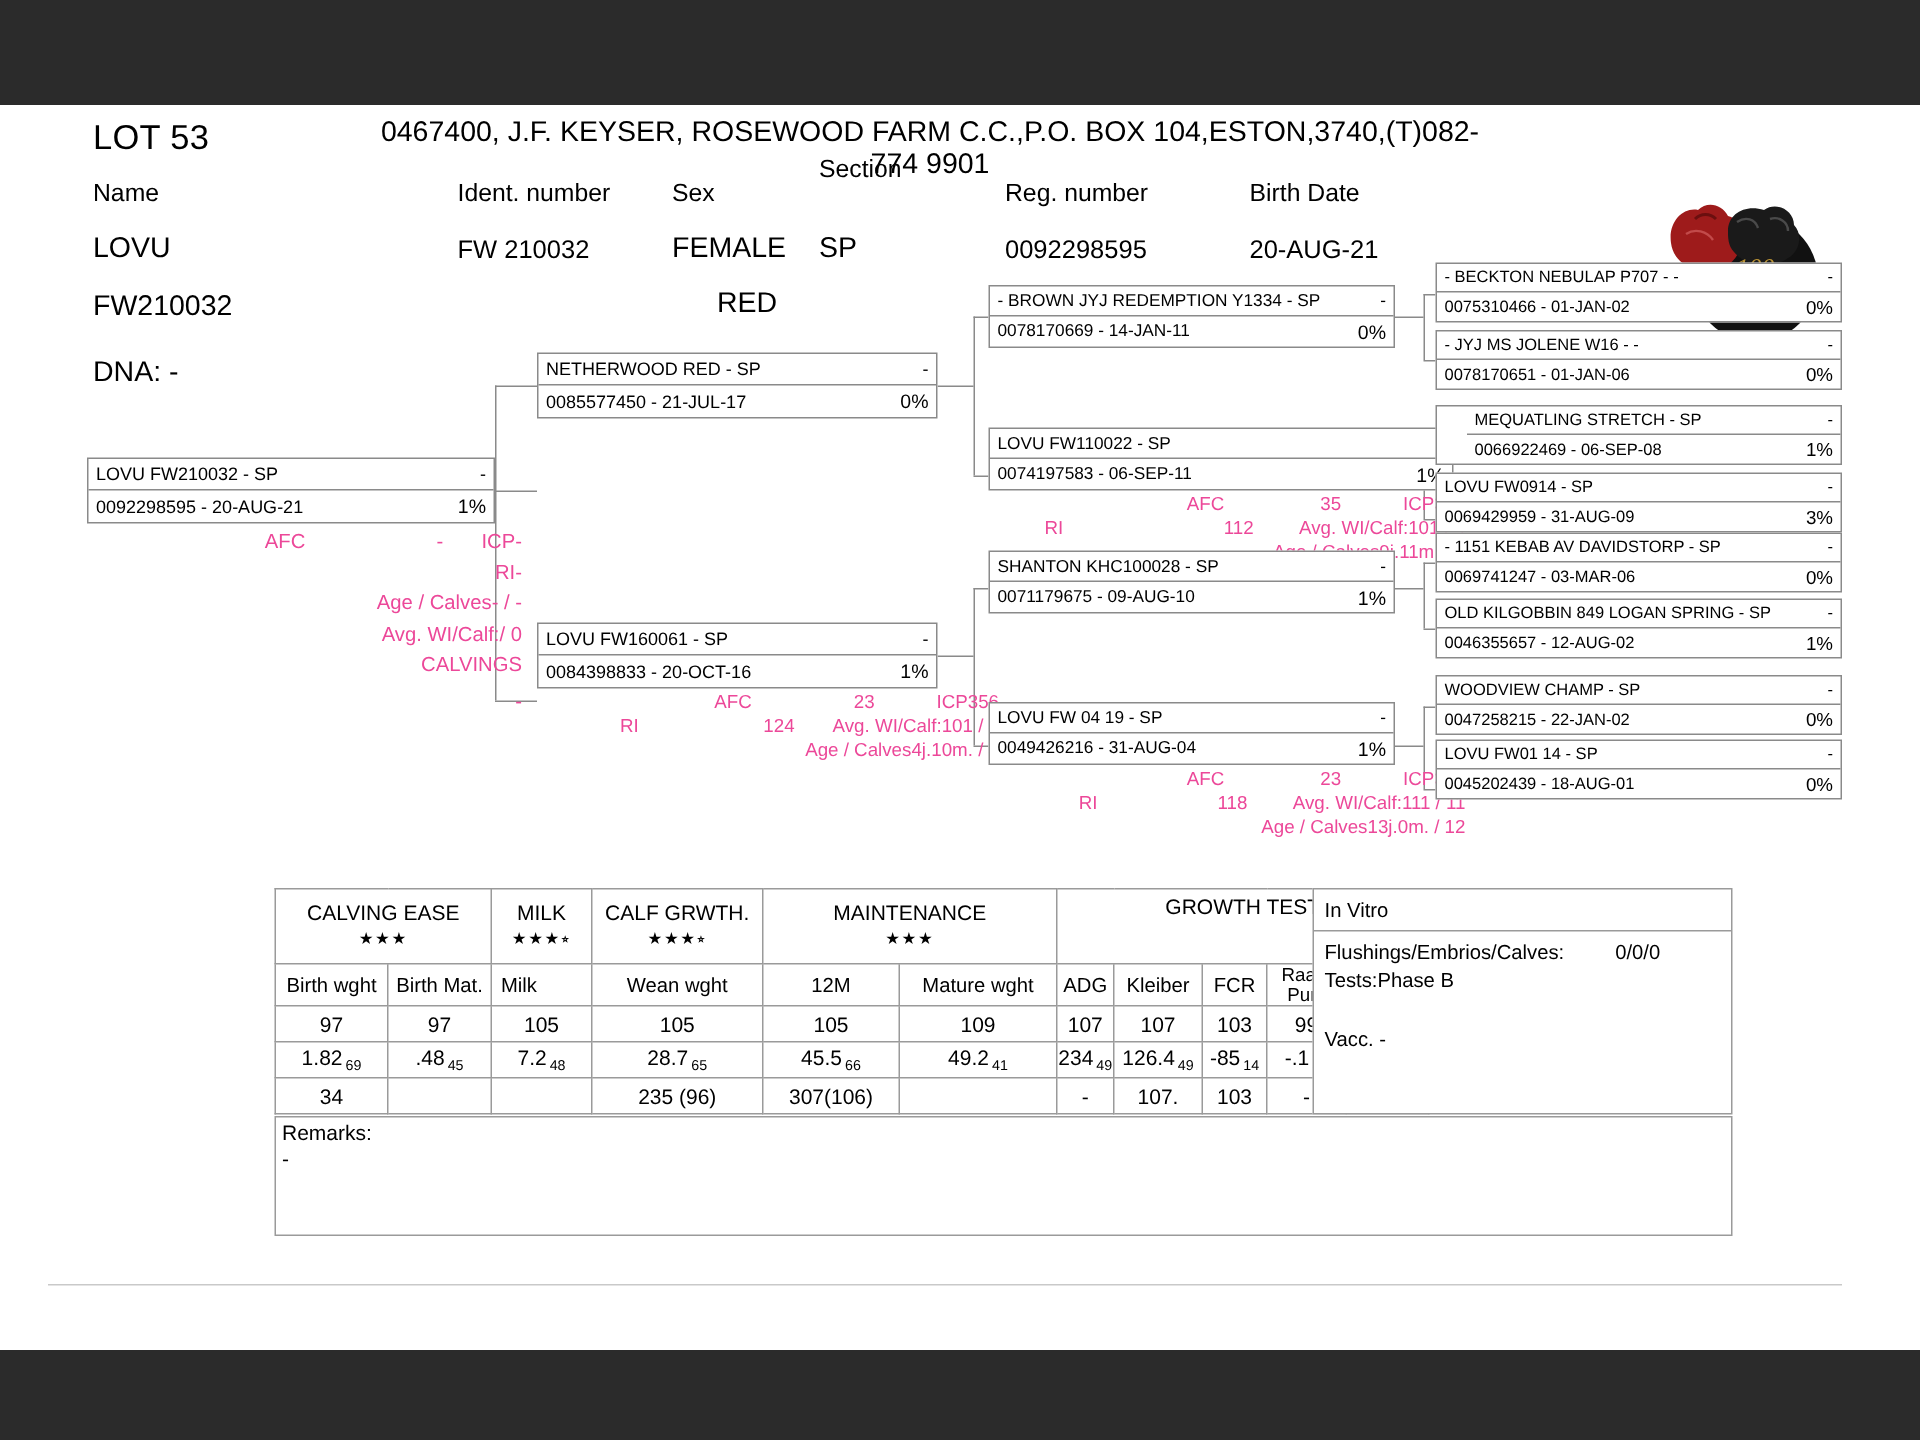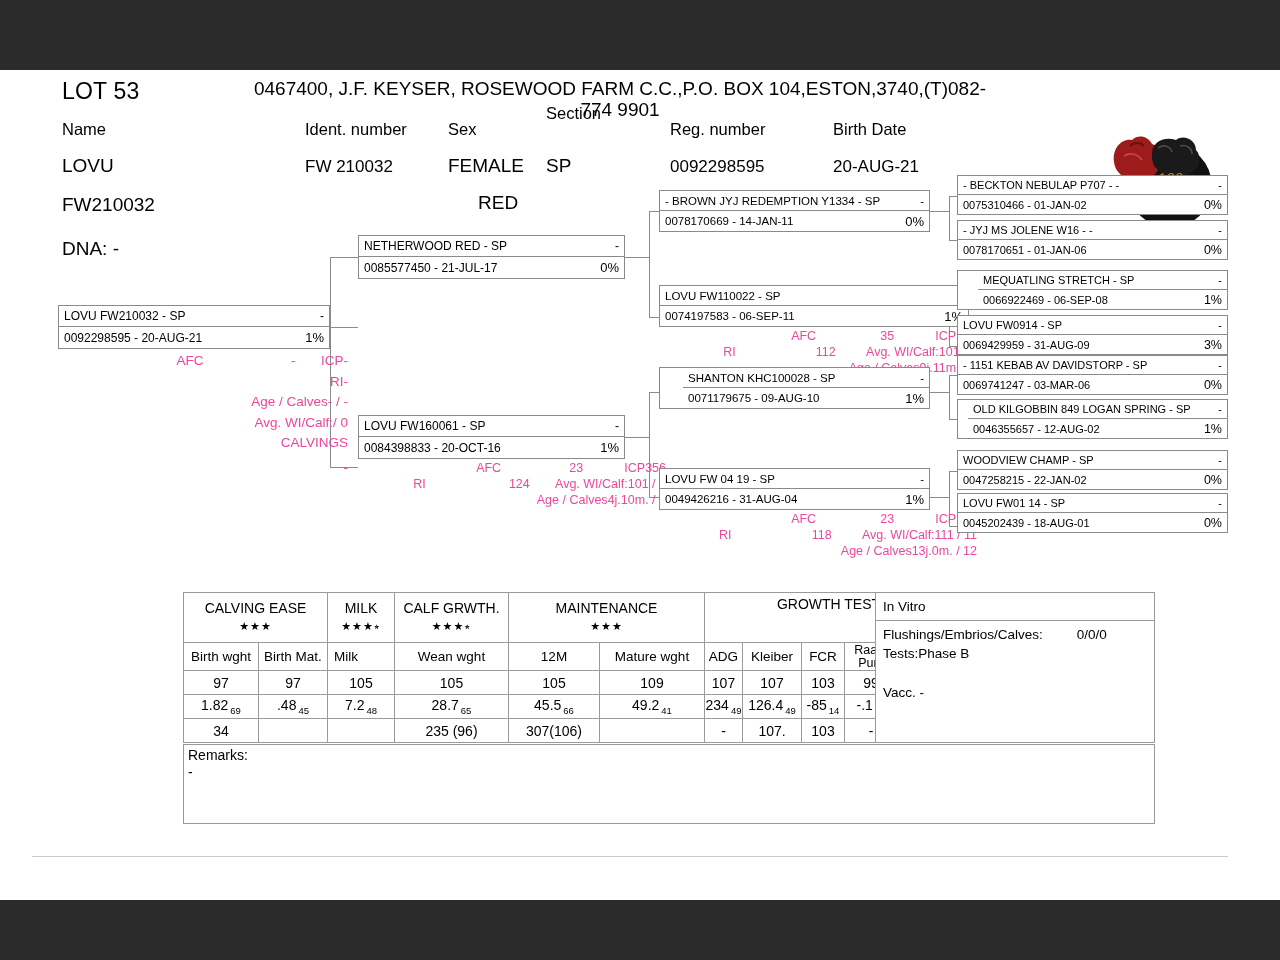--- a/index.html
+++ b/index.html
@@ -326,28 +326,28 @@
     <div class="row bot">
       <span class="nm">0074197583 - 06-SEP-11</span>
       <span class="rt">1%</span>
     </div>
   </div>
   <div class="abs stats small" style="left:667px; top:258px; width:310px;">
     <span class="ln">
       <span class="c2" style="width:58px;">AFC</span><span class="c2" style="width:78px;">35</span><span class="c2" style="width:62px;">ICP</span><span class="c2">346</span>
     </span>
     <span class="ln">
-      <span class="c2" style="width:36px;">RI</span><span class="c2" style="width:100px;">112</span><span class="c2" style="width:103px;">Avg. WI/Calf:</span><span class="c2">101 / 4</span>
+      <span class="c2" style="width:36px;">RI</span><span class="c2" style="width:100px;margin-left:27px;">112</span><span class="c2" style="width:103px;">Avg. WI/Calf:</span><span class="c2">101 / 4</span>
     </span>
     <span class="ln">
       <span class="c2" style="width:136px;">Age / Calves</span><span class="c2">9j.11m. / 8</span>
     </span>
   </div>
 
-  <div class="abs pbox g3" style="left:659px; top:297px; width:271px; height:42px;padding-left:23px;">
+  <div class="abs pbox g3" style="left:659px; top:297px; width:271px; height:42px;">
     <div class="row top">
       <span class="nm">SHANTON KHC100028 - SP</span>
       <span class="rt">-</span>
     </div>
     <div class="row bot">
       <span class="nm">0071179675 - 09-AUG-10</span>
       <span class="rt">1%</span>
     </div>
   </div>
 
@@ -421,21 +421,21 @@
     <div class="row top">
       <span class="nm">- 1151 KEBAB AV DAVIDSTORP - SP</span>
       <span class="rt">-</span>
     </div>
     <div class="row bot">
       <span class="nm">0069741247 - 03-MAR-06</span>
       <span class="rt">0%</span>
     </div>
   </div>
 
-  <div class="abs pbox g4" style="left:957px; top:329px; width:271px; height:40px;padding-left:10px;">
+  <div class="abs pbox g4" style="left:957px; top:329px; width:271px; height:40px;">
     <div class="row top">
       <span class="nm">OLD KILGOBBIN 849 LOGAN SPRING - SP</span>
       <span class="rt">-</span>
     </div>
     <div class="row bot">
       <span class="nm">0046355657 - 12-AUG-02</span>
       <span class="rt">1%</span>
     </div>
   </div>
 

